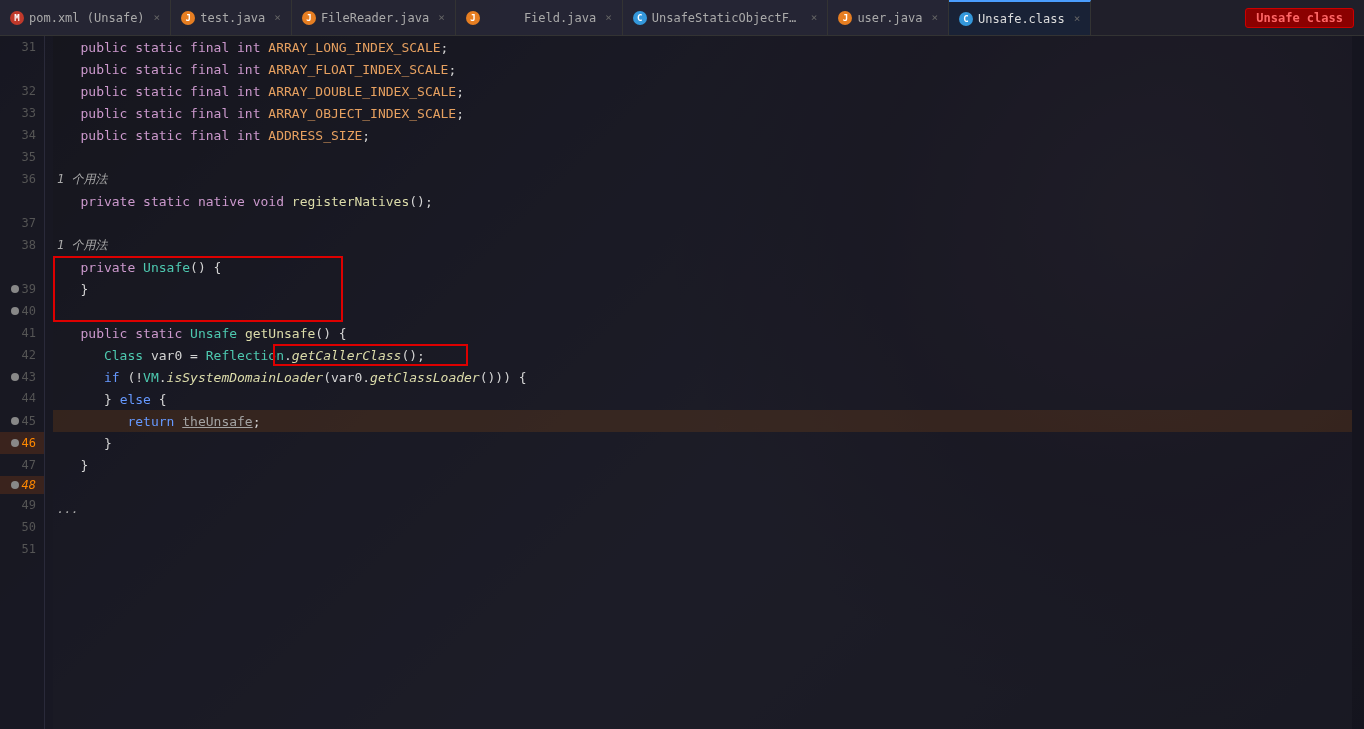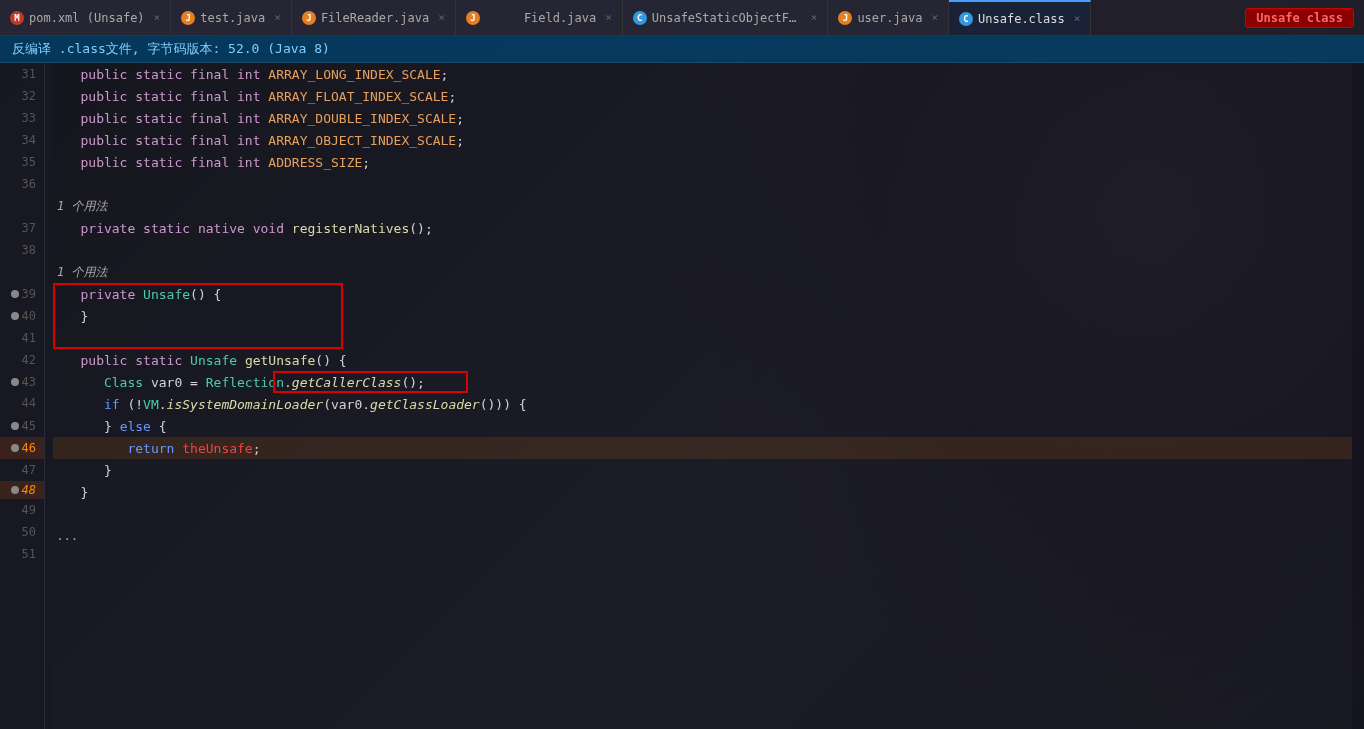--- a/index.html
+++ b/index.html
@@ -163,21 +163,21 @@
       font-size: 13px;
       position: relative;
     }
 
     .code-line.empty { height: 22px; }
 
     
     .kw { color: #cc99cd; } 
     .kw-blue { color: #6699ff; } 
     .type { color: #4ec9b0; } 
-    .field { color: #ef4444; } 
+    .field { color: #a3a3a3; text-decoration: underline; } 
     .field-orange { color: #e6a060; } 
     .method { color: #dcdcaa; } 
     .string { color: #ce9178; }
     .usage-hint { color: #aaa; font-size: 12px; font-style: italic; }
     .plain { color: #d4d4d4; }
     .annotation { color: #bbb; }
     .italic-method { color: #dcdcaa; font-style: italic; }
 
     .code-wrapper {
       position: relative;
@@ -253,29 +253,28 @@
         </div>
         <div class="tab active">
           <span class="tab-icon class-file">C</span>
           <span style="max-width: 150px; overflow: hidden; text-overflow: ellipsis;">Unsafe.class</span>
           <span class="close-btn">×</span>
         </div>
       </div>
     <div class="unsafe-badge">Unsafe class</div>
   </div>
 
-  <div class="info-bar">反编译 .class文件, 字节码版本: 52.0 (Java 8)</div>
 
   <div class="editor-area">
 
     <div class="gutter" id="gutter-container">
         <div class="line-number" style="height: 22px; position: relative;">
           <span style="color: rgb(85, 85, 85);">31</span>
         </div>
-        <div class="line-number" style="height: 22px; position: relative;">
+        <div class="line-number" style="height: 22px; position: relative; margin-top: 22px;">
           <span style="color: rgb(85, 85, 85);">32</span>
         </div>
         <div class="line-number" style="height: 22px; position: relative;">
           <span style="color: rgb(85, 85, 85);">33</span>
         </div>
         <div class="line-number" style="height: 22px; position: relative;">
           <span style="color: rgb(85, 85, 85);">34</span>
         </div>
         <div class="line-number" style="height: 22px; position: relative;">
           <span style="color: rgb(85, 85, 85);">35</span>

